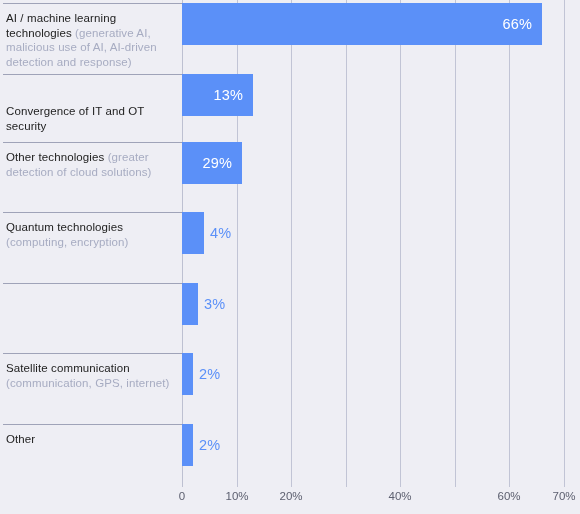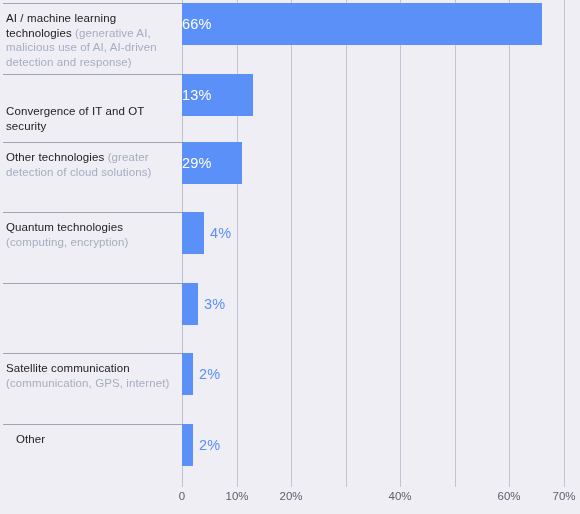--- a/index.html
+++ b/index.html
@@ -81,20 +81,21 @@
   }
   .bar-value {
     position: absolute;
     height: 42px;
     line-height: 42px;
     font-size: 14.5px;
     letter-spacing: 0.2px;
   }
   .bar-value.inside {
     color: #ffffff;
+    text-align: right;
   }
   .bar-value.outside {
     color: #5b90f8;
     text-align: left;
   }
 
   
   #axis-layer {
     position: absolute;
     left: 0;
@@ -159,21 +160,21 @@
         <div class="bar-value outside" style="left: 204px; width: 60px; top: 0px;">3%</div>
       </div>
       <div class="row" style="top: 353px; height: 71px;">
         <div class="row-rule"></div>
         <div class="row-label" style="top: 8px;"><span>Satellite communication </span><span class="sub">(communication, GPS, internet)</span></div>
         <div class="bar" style="left: 182px; top: 0px; width: 11px; height: 42px;"></div>
         <div class="bar-value outside" style="left: 199px; width: 60px; top: 0px;">2%</div>
       </div>
       <div class="row" style="top: 424px; height: 63px;">
         <div class="row-rule"></div>
-        <div class="row-label" style="top: 8px; margin-left: 10px;"><span>Other</span></div>
+        <div class="row-label" style="top: 8px;"><span>Other</span></div>
         <div class="bar" style="left: 182px; top: 0px; width: 11px; height: 42px;"></div>
         <div class="bar-value outside" style="left: 199px; width: 60px; top: 0px;">2%</div>
       </div>
     </div>
 
   <div id="axis-layer">
       <div class="tick-label" style="left: 162px;">0</div>
       <div class="tick-label" style="left: 217px;">10%</div>
       <div class="tick-label" style="left: 271px;">20%</div>
       <div class="tick-label" style="left: 326px; margin-top: 42px;">30%</div>

